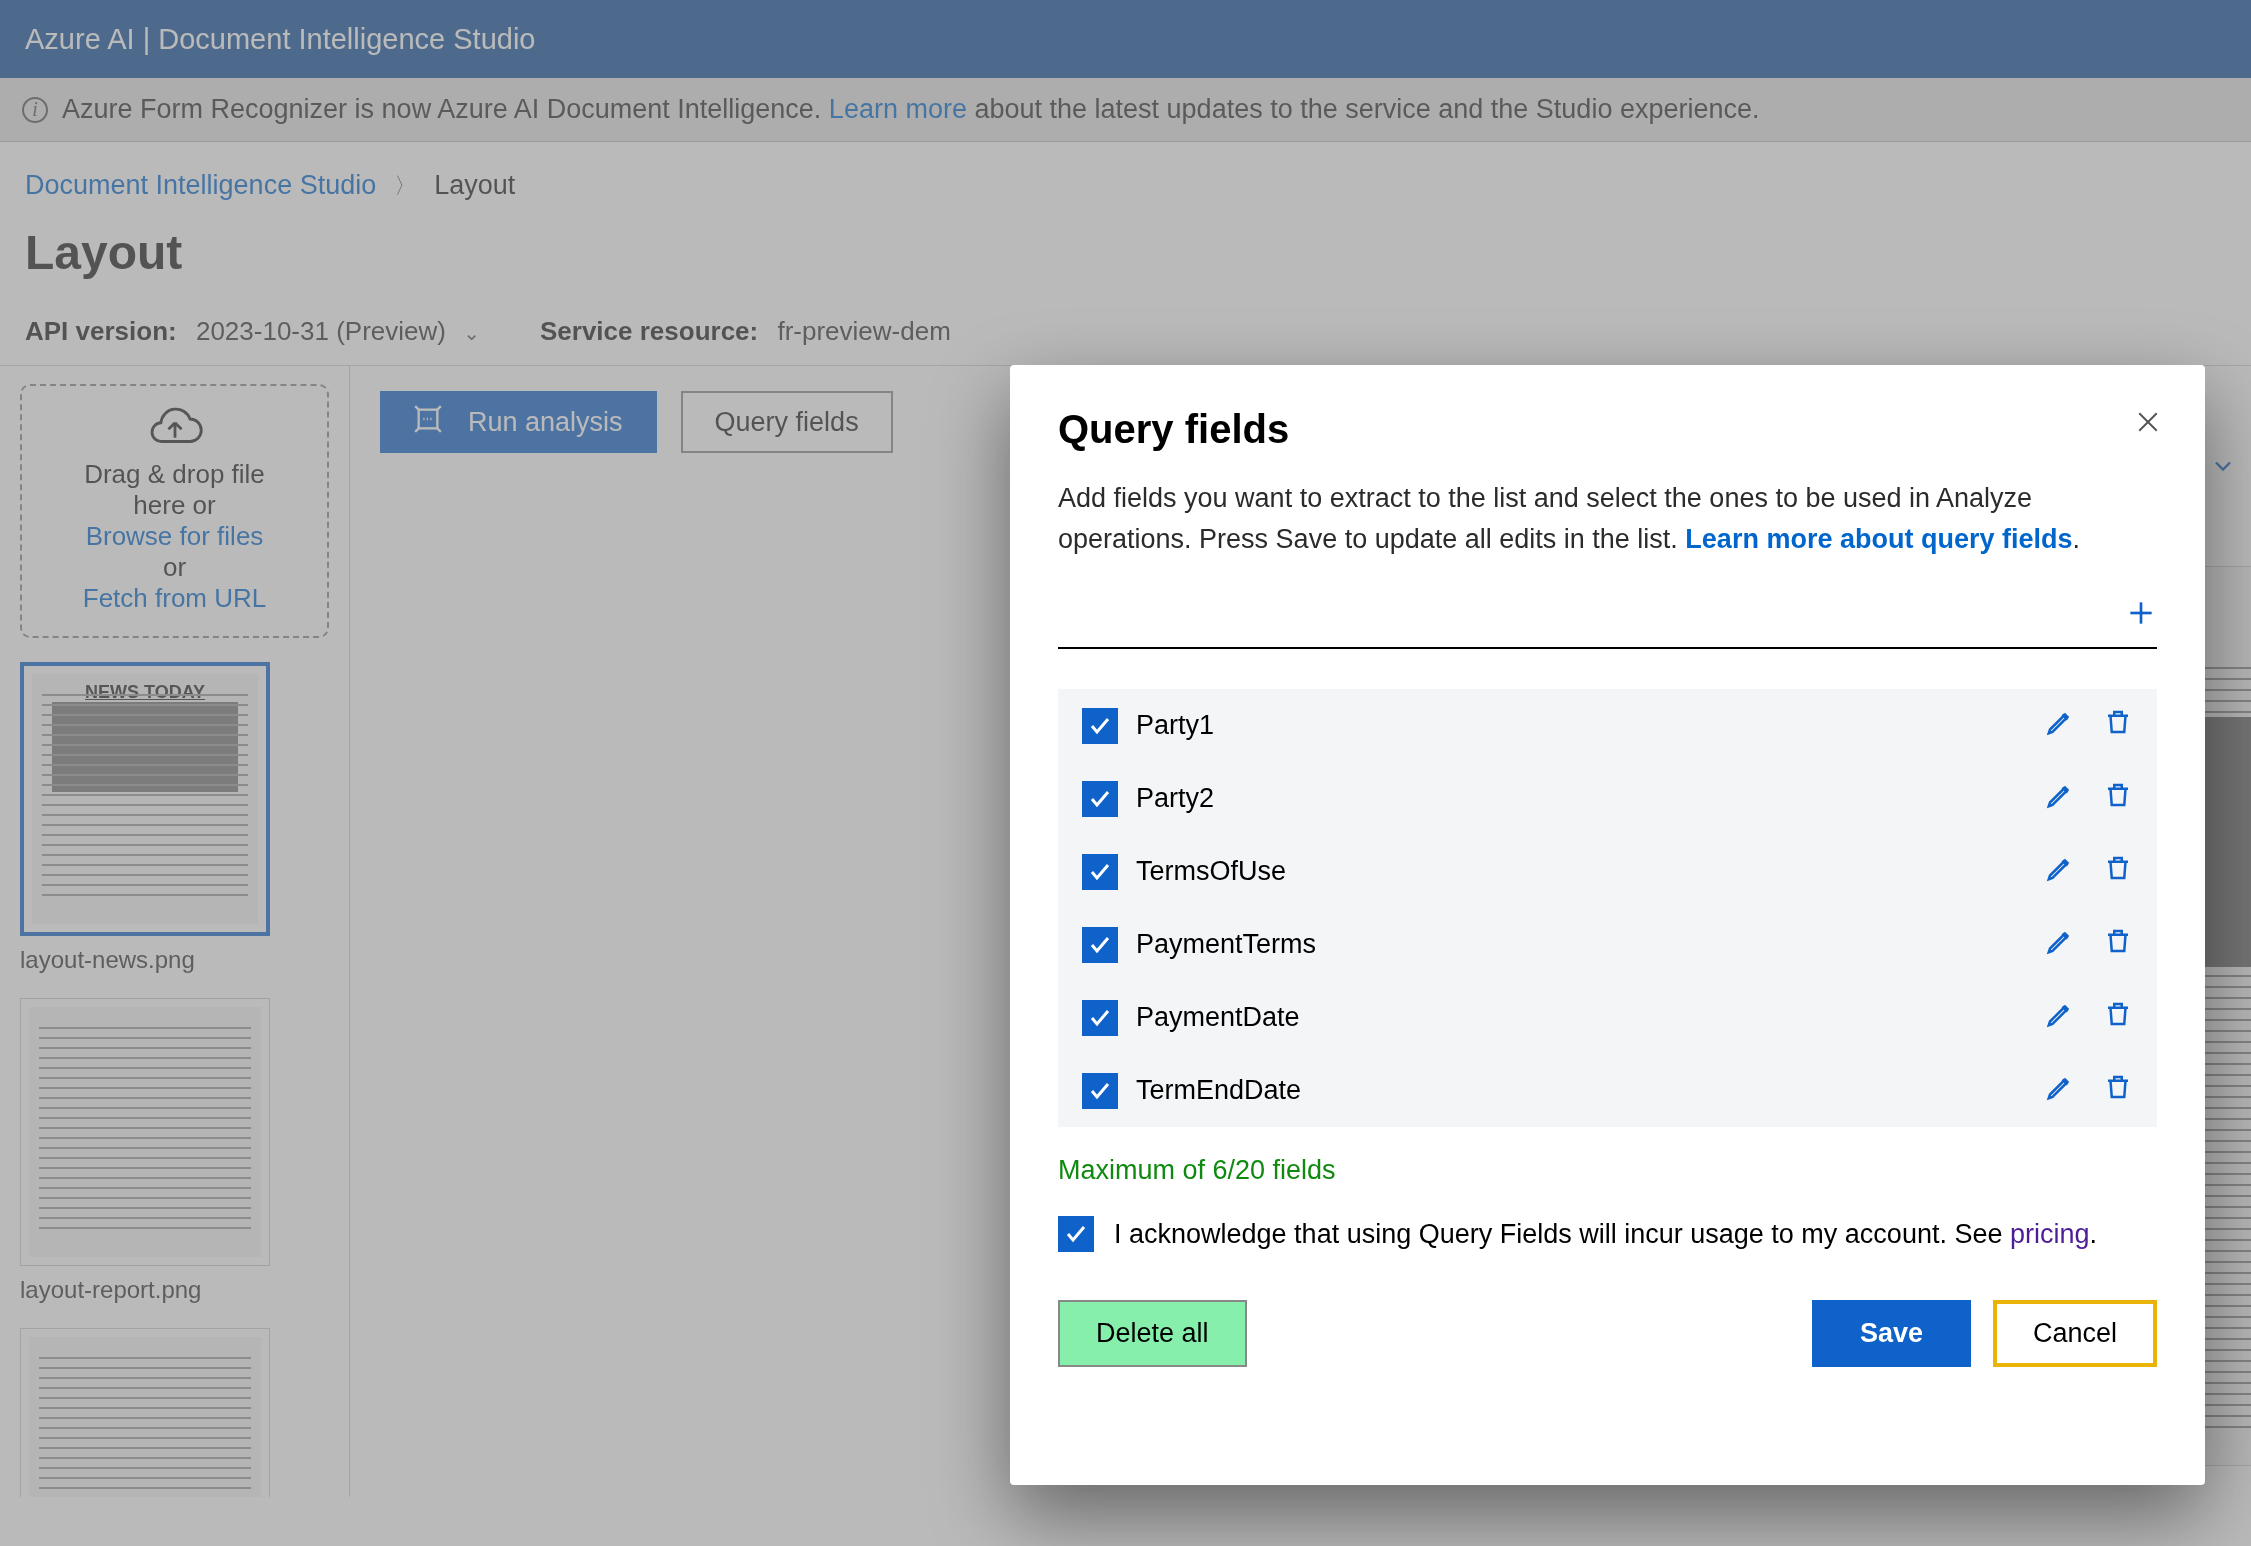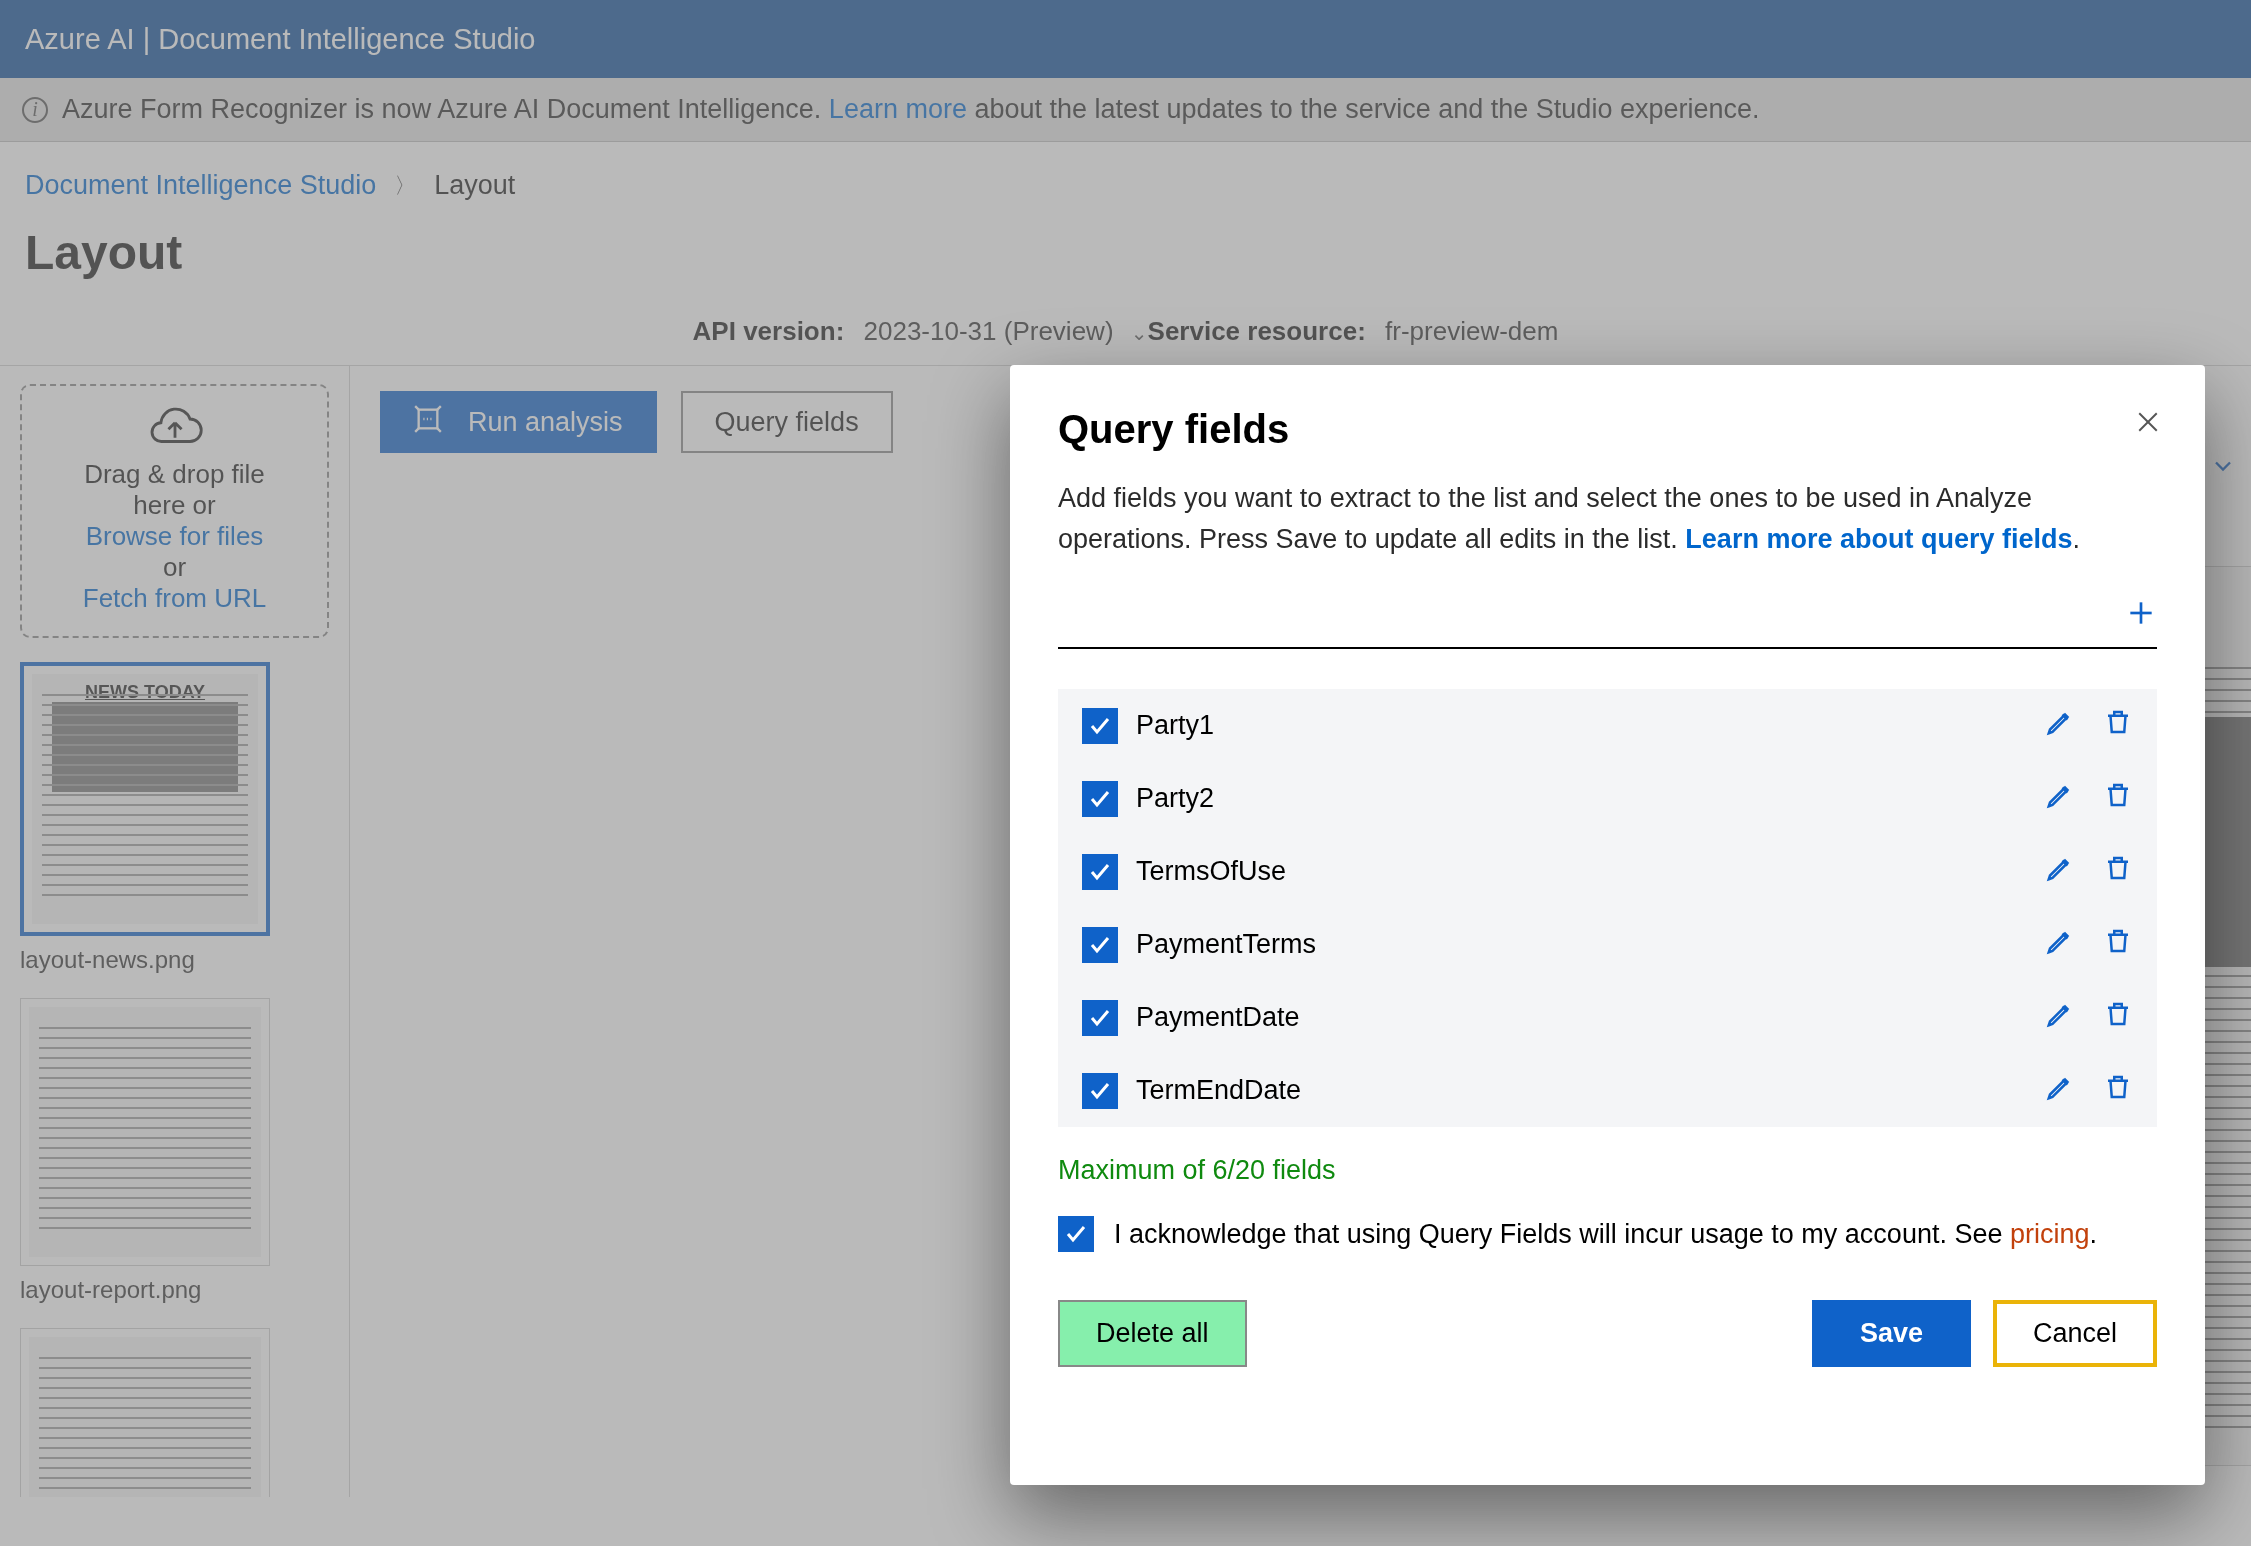--- a/index.html
+++ b/index.html
@@ -6,21 +6,21 @@
   body { background: #ffffff; width: 2251px; height: 1546px; overflow: hidden; position: relative; font-size:16px;}
   .top-bar { background: #0f4e99; color: #fff; height: 78px; display: flex; align-items: center; padding: 0 25px; font-size: 29px; font-weight: 400;}
   .notice-bar { background: #e3e3e3; border-bottom: 1px solid #bdbdbd; padding: 16px 22px; font-size: 27px; color: #2b2b2b; display:flex; align-items:center; gap:14px;}
   .notice-bar a { color: #0066cc; text-decoration: none; }
   .notice-bar .info-icon { width:26px;height:26px; border:2px solid #555; border-radius:50%; display:inline-flex;align-items:center;justify-content:center;font-size:20px;font-style:italic;font-family:serif;color:#555;}
   .breadcrumb { padding: 28px 25px 14px; font-size: 27px; display:flex; align-items:center; gap: 18px;}
   .breadcrumb a { color: #0066cc; text-decoration:none;}
   .breadcrumb .chev { color:#555; font-size:22px;}
   .breadcrumb .current { color:#1b1b1b; font-weight:400;}
   .page-title { font-size: 48px; font-weight:600; padding: 10px 25px 28px; color:#1b1b1b;}
-  .meta-row { padding: 8px 25px 18px; display:flex; font-size:26px; color:#1b1b1b; border-bottom:1px solid #d0d0d0;justify-content:center;}
+  .meta-row { padding: 8px 25px 18px; display:flex; gap:60px; font-size:26px; color:#1b1b1b; border-bottom:1px solid #d0d0d0;}
   .meta-row .label { font-weight:700;}
   .meta-row .val { color:#333; margin-left:12px;}
   .meta-row .chev-d{font-size:20px; color:#555; margin-left:10px;}
   .workspace { display:flex; height: calc(100% - 415px);}
   .sidebar { width: 350px; border-right:1px solid #d0d0d0; padding: 18px 20px; overflow-y:auto;}
   .drop-zone { border:2px dashed #888; border-radius:10px; padding:18px 10px 22px; text-align:center;}
   .drop-zone .cloud-icon svg { margin-bottom:6px;}
   .drop-zone .line { font-size:26px; color:#1b1b1b;}
   .drop-zone a { color:#0066cc; text-decoration:none;}
   .thumb { margin-top:24px; width: 250px; border:1px solid #ccc; background:#fff; position:relative; padding:8px;}
@@ -50,21 +50,21 @@
   .field-input-row input { flex:1; border:none; outline:none; font-size:26px; height:44px;}
   .field-input-row .plus { color:#0f62c9; cursor:pointer;}
   .field-list { background:#f4f5f7; }
   .field-row { display:flex; align-items:center; padding:18px 24px; gap:18px; font-size:27px;}
   .chk { width:36px; height:36px; background:#0f62c9; display:flex; align-items:center; justify-content:center; cursor:pointer; flex-shrink:0;}
   .chk svg { color:#fff;}
   .field-name { flex:1;}
   .icon-btn { color:#0f62c9; cursor:pointer; margin-left:10px;}
   .limit-text { color:#0f8a0f; font-size:27px; margin-top:28px;}
   .ack-row { display:flex; align-items:center; gap:20px; font-size:27px; margin-top:30px;}
-  .ack-row a { color:#c2410c; text-decoration:none;}
+  .ack-row a { color:#4c1d95; text-decoration:none;}
   .modal-actions { display:flex; margin-top:48px; gap:22px;}
   .modal-actions .btn-delete { border:2px solid #888; background:#86efac; font-size:27px; padding:14px 36px; cursor:pointer;}
   .modal-actions .spacer { flex:1;}
   .modal-actions .btn-save { background:#0f62c9; color:#fff; border:none; font-size:27px; padding:14px 48px;font-weight:600; cursor:pointer;}
   .modal-actions .btn-cancel { border:4px solid #eab308; background:#fff; font-size:27px; padding:14px 36px; cursor:pointer;}
   .right-chev { position:absolute; right:14px; top:452px; color:#0f62c9; z-index:40;}
 </style>
 </head>
 <body>
 

